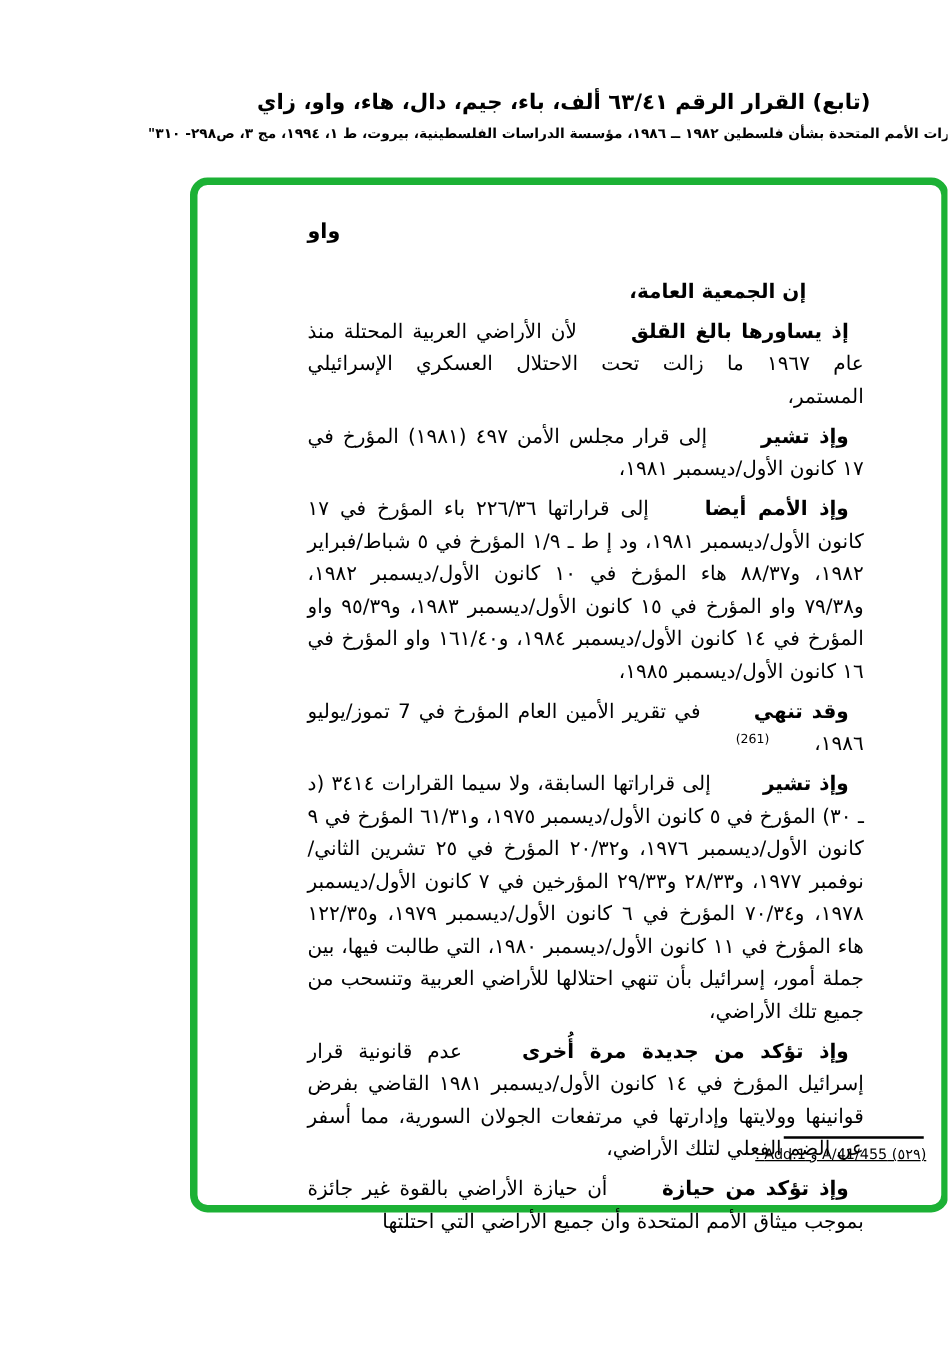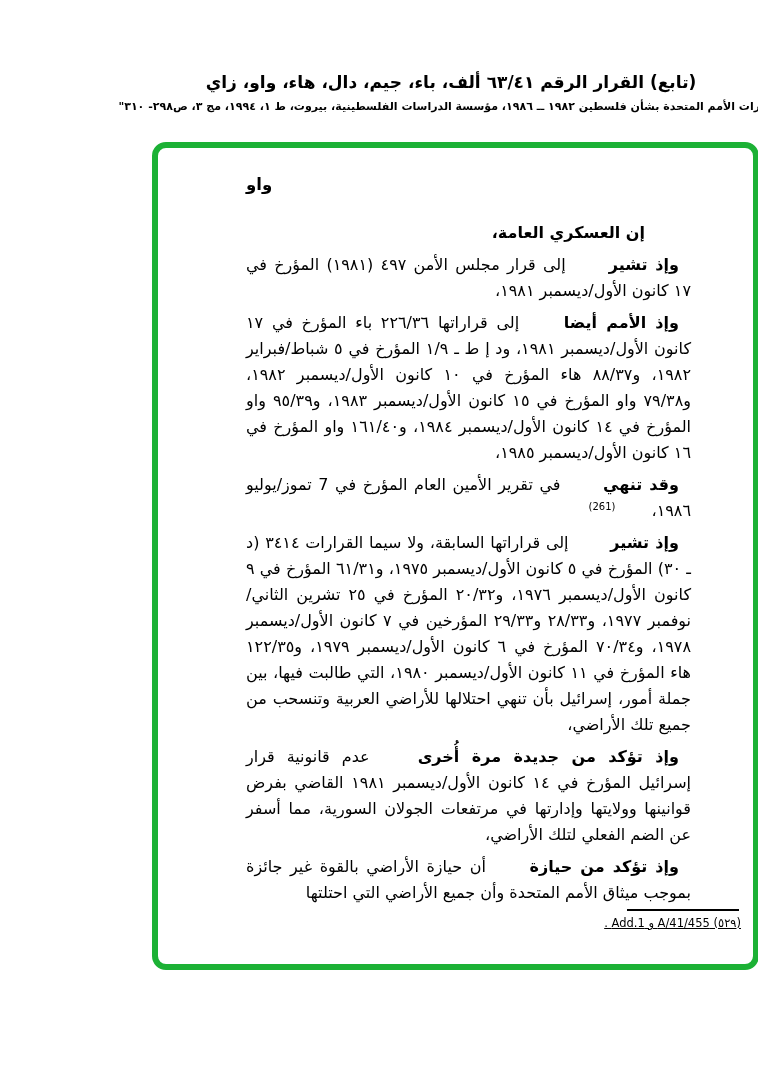--- a/index.html
+++ b/index.html
@@ -107,22 +107,23 @@
     <p class="header-title">(تابع) القرار الرقم ٦٣/٤١ ألف، باء، جيم، دال، هاء، واو، زاي</p>
     <p class="header-source">"قرارات الأمم المتحدة بشأن فلسطين ١٩٨٢ ــ ١٩٨٦، مؤسسة الدراسات الفلسطينية، بيروت، ط ١، ١٩٩٤،  مج ٣، ص٢٩٨- ٣١٠"</p>
   </div>
 
   <div class="frame" style="border-color: rgb(28, 177, 53);">
 
     <div class="content">
 
       <p class="section-title">واو</p>
 
-      <p class="para deep-indent"><span class="lead">إن العسكري العامة،</span> <span></span></p>
+      <p class="para deep-indent"><span class="lead">إن الجمعية العامة،</span> <span></span></p>
 
+      <p class="para"><span class="lead">إذ يساورها بالغ القلق</span> <span>لأن الأراضي العربية المحتلة منذ عام ١٩٦٧ ما زالت تحت الاحتلال العسكري الإسرائيلي المستمر،</span></p>
 
       <p class="para"><span class="lead">وإذ تشير</span> <span>إلى قرار مجلس الأمن ٤٩٧ (١٩٨١) المؤرخ في ١٧ كانون الأول/ديسمبر ١٩٨١،</span></p>
 
       <p class="para"><span class="lead">وإذ الأمم أيضا</span> <span>إلى قراراتها ٢٢٦/٣٦ باء المؤرخ في ١٧ كانون الأول/ديسمبر ١٩٨١، ود إ ط ـ ١/٩ المؤرخ في ٥ شباط/فبراير ١٩٨٢، و٨٨/٣٧ هاء المؤرخ في ١٠ كانون الأول/ديسمبر ١٩٨٢، و٧٩/٣٨ واو المؤرخ في ١٥ كانون الأول/ديسمبر ١٩٨٣، و٩٥/٣٩ واو المؤرخ في ١٤ كانون الأول/ديسمبر ١٩٨٤، و١٦١/٤٠ واو المؤرخ في ١٦ كانون الأول/ديسمبر ١٩٨٥،</span></p>
 
       <p class="para"><span class="lead">وقد تنهي</span> <span>في تقرير الأمين العام المؤرخ في 7 تموز/يوليو ١٩٨٦،</span><sup class="fn-ref">(261)</sup></p>
 
       <p class="para"><span class="lead">وإذ تشير</span> <span>إلى قراراتها السابقة، ولا سيما القرارات ٣٤١٤ (د ـ ٣٠) المؤرخ في ٥ كانون الأول/ديسمبر ١٩٧٥، و٦١/٣١ المؤرخ في ٩ كانون الأول/ديسمبر ١٩٧٦، و٢٠/٣٢ المؤرخ في ٢٥ تشرين الثاني/نوفمبر ١٩٧٧، و٢٨/٣٣ و٢٩/٣٣ المؤرخين في ٧ كانون الأول/ديسمبر ١٩٧٨، و٧٠/٣٤ المؤرخ في ٦ كانون الأول/ديسمبر ١٩٧٩، و١٢٢/٣٥ هاء المؤرخ في ١١ كانون الأول/ديسمبر ١٩٨٠، التي طالبت فيها، بين جملة أمور، إسرائيل بأن تنهي احتلالها للأراضي العربية وتنسحب من جميع تلك الأراضي،</span></p>
 
       <p class="para"><span class="lead">وإذ تؤكد من جديدة مرة أُخرى</span> <span>عدم قانونية قرار إسرائيل المؤرخ في ١٤ كانون الأول/ديسمبر ١٩٨١ القاضي بفرض قوانينها وولايتها وإدارتها في مرتفعات الجولان السورية، مما أسفر عن الضم الفعلي لتلك الأراضي،</span></p>

